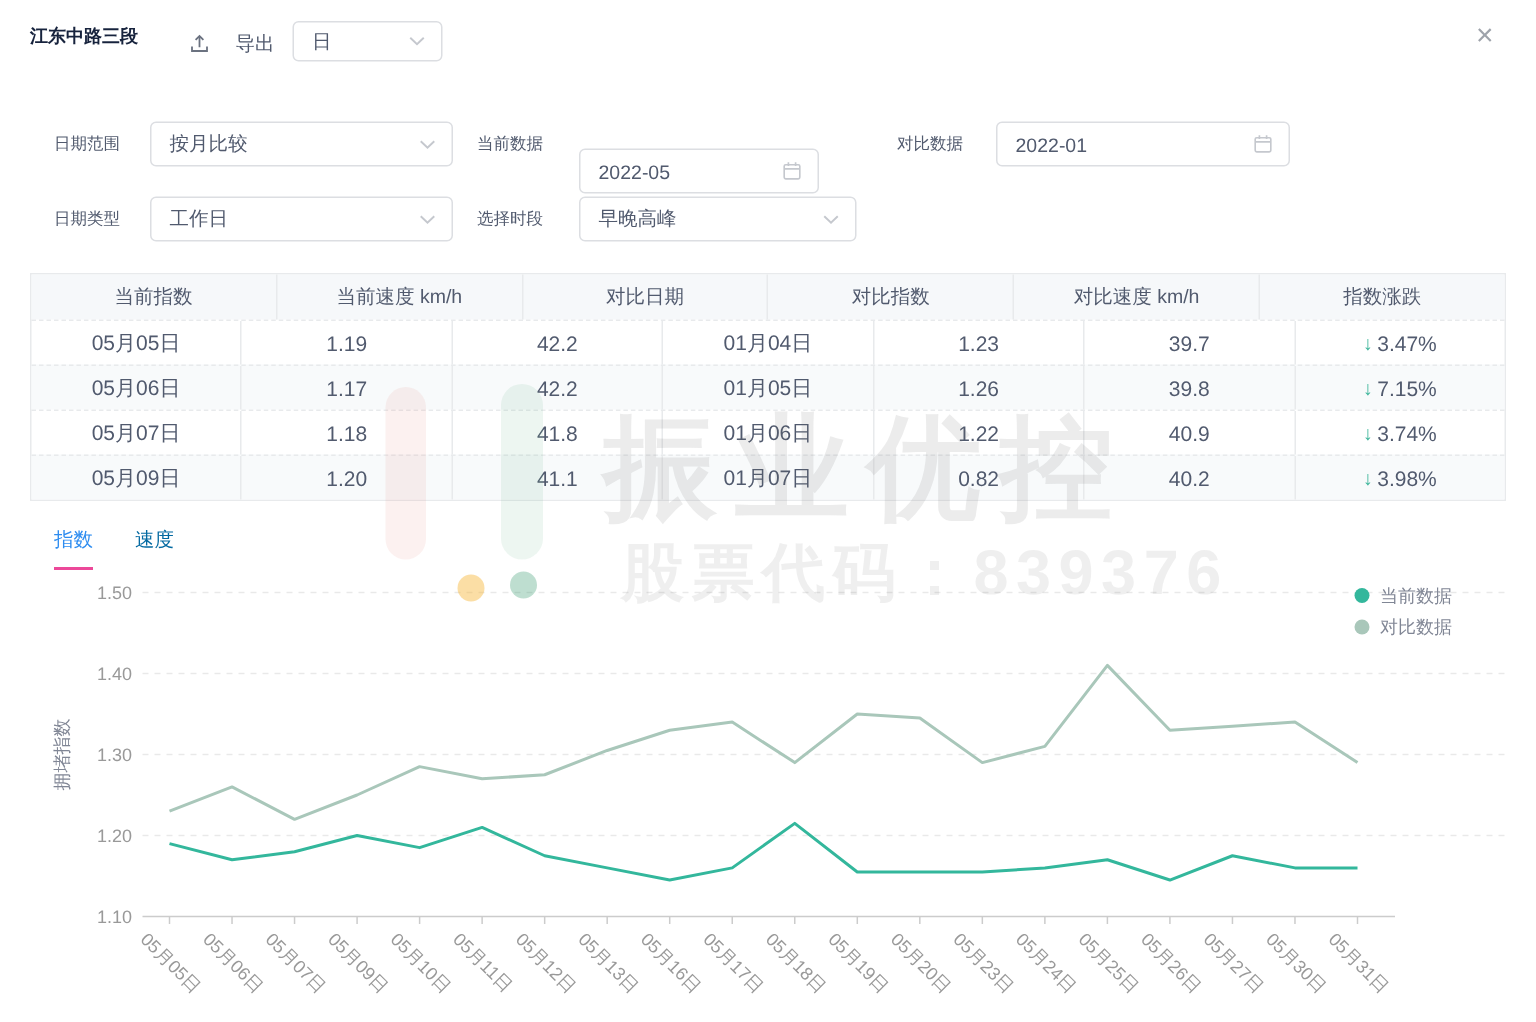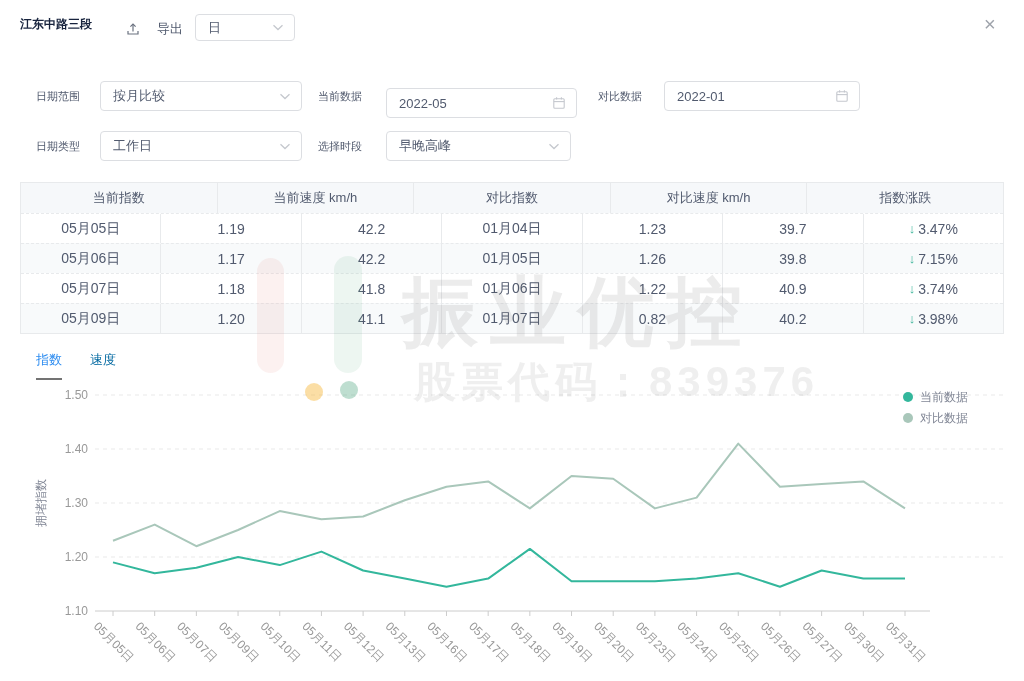--- a/index.html
+++ b/index.html
@@ -22,21 +22,21 @@
   .trow > div { flex:1; display:flex; align-items:center; justify-content:center; border-right:1px solid #e8eaec; font-size:14px; color:#515a6e; }
   .trow > div:last-child { border-right:none; }
   .thead { background:#f6f8fa; }
   .thead > div { font-size:13px; color:#515a6e; }
   .trow.body { border-top:1px dashed #e8eaec; }
   .trow.stripe { background:#f8fafb; }
   .down-arrow { color:#3db59a; margin-right:3px; font-size:13px; }
 
   
   .tab { font-size:13px; padding-bottom:9px; cursor:pointer; color:#0369a1; }
-  .tab.active { color:#2d8cf0; border-bottom:2px solid #737373; }
+  .tab.active { color:#2d8cf0; border-bottom:2px solid #ec4899; }
 
   
   .wm { pointer-events:none; z-index:5; }
   .wm-bar { position:absolute; border-radius:14px; }
   .wm-dot { position:absolute; border-radius:50%; }
   .wm-text { position:absolute; font-weight:bold; color:rgba(110,110,110,0.13); font-size:76px; letter-spacing:12px; white-space:nowrap; }
   .wm-sub  { position:absolute; font-weight:bold; color:rgba(110,110,110,0.11); font-size:42px; letter-spacing:5px; white-space:nowrap; }
 
   svg text { font-family:"Liberation Sans", sans-serif; }
 </style>
@@ -71,21 +71,21 @@
 <div class="abs ctl" style="left:100px; top:81px; width:202px;">
   <span class="val">按月比较</span>
   <span style="display:inline-flex;">
       <svg width="12" height="7" viewBox="0 0 12 7" fill="none" stroke="#c5c8ce" stroke-width="1.3">
         <path d="M1.5 1.2 L6 5.5 L10.5 1.2"></path>
       </svg>
     </span>
 </div>
 
 <div class="abs flabel" style="left:318px; top:81px;">当前数据</div>
-<div class="abs ctl" style="left:386px; top:88px; width:191px;">
+<div class="abs ctl" style="left:386px; top:99px; width:160px;">
   <span class="val">2022-05</span>
   <span style="display:inline-flex;">
     <svg width="14" height="14" viewBox="0 0 14 14" fill="none" stroke="#c5c8ce" stroke-width="1.1">
         <rect x="1.8" y="2.8" width="10.4" height="9.4" rx="1"></rect>
         <path d="M1.8 5.6 H12.2"></path>
         <path d="M4.6 1.2 V3.6"></path>
         <path d="M9.4 1.2 V3.6"></path>
       </svg>
   </span>
 </div>
@@ -120,20 +120,21 @@
       <svg width="12" height="7" viewBox="0 0 12 7" fill="none" stroke="#c5c8ce" stroke-width="1.3">
         <path d="M1.5 1.2 L6 5.5 L10.5 1.2"></path>
       </svg>
     </span>
 </div>
 
 <div class="abs table">
   <div class="trow thead" id="table-head">
       <div>当前指数</div>
       <div>当前速度 km/h</div>
+      <div>对比日期</div>
       <div>对比指数</div>
       <div>对比速度 km/h</div>
       <div>指数涨跌</div>
     </div>
   <div id="table-body">
       <div class="trow body">
         <div>05月05日</div>
         <div>1.19</div>
         <div>42.2</div>
         <div>01月04日</div>

